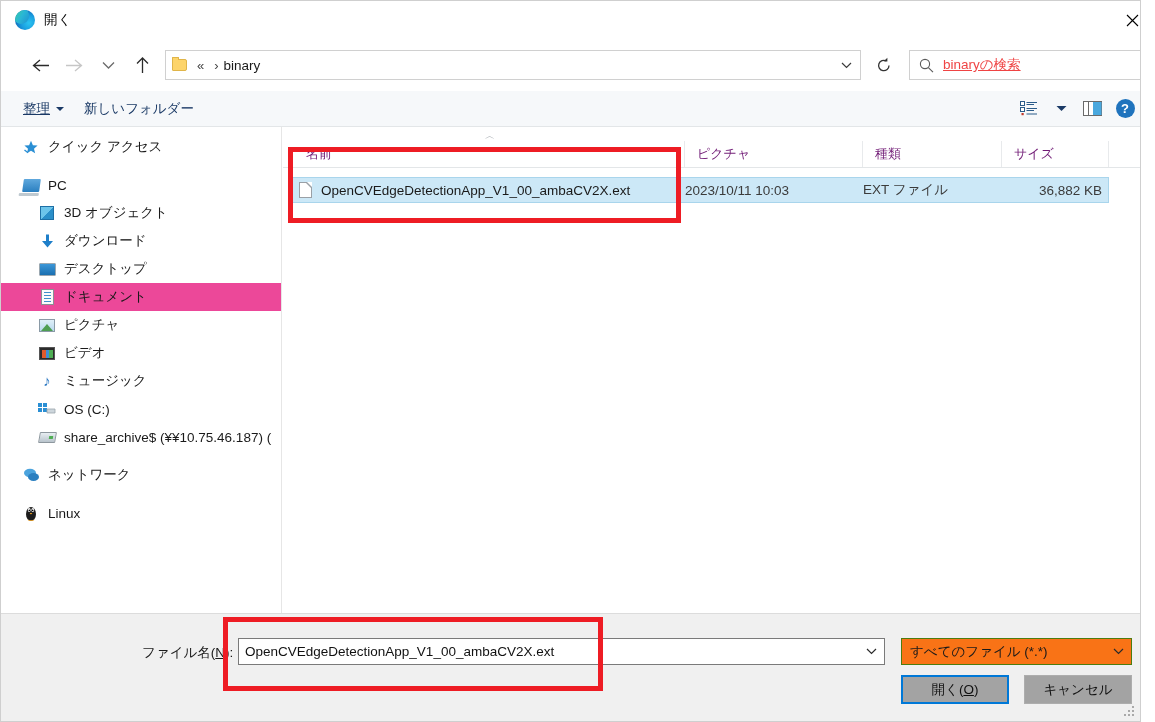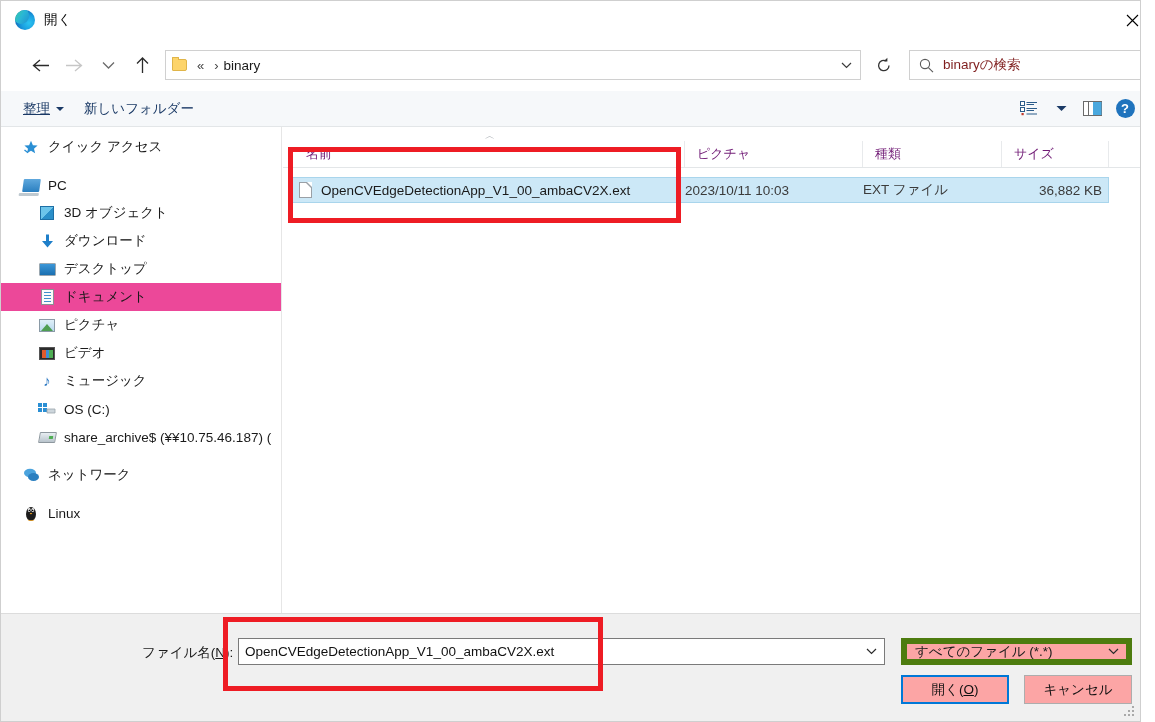--- a/index.html
+++ b/index.html
@@ -167,21 +167,22 @@
     box-sizing: border-box;
     flex: 0 0 auto;
   }
   .search-icon-wrap {
     width: 33px;
     display: flex; align-items: center; justify-content: center;
     color: #5a5a5a;
   }
   .search-ph {
     font-size: 13.5px;
-    color: #7f1d1d;
+    color: #ef4444;
+    text-decoration: underline;
   }
 
   
   .toolbar {
     position: absolute;
     left: 0; top: 90px;
     width: 1155px; height: 36px;
     background: #f6f8fa;
     border-bottom: 1px solid #e3e6e8;
     display: flex;
@@ -484,36 +485,36 @@
   .combo-caret {
     margin-left: auto;
     width: 26px;
     display: flex; align-items: center; justify-content: center;
     color: #2b2b2b;
   }
   .filter-combo {
     position: absolute;
     left: 900px; top: 637px;
     width: 231px; height: 27px;
-    background: #fca5a5;
-    border: 6px solid #4d7c0f;
+    background: #f97316;
+    border: 1px solid #4d7c0f;
     box-sizing: border-box;
     display: flex;
     align-items: center;
   }
   .filter-value {
     font-size: 13.5px;
     color: #1a1a1a;
     padding-left: 8px;
     white-space: nowrap;
   }
   .btn {
     position: absolute;
     height: 29px;
-    background: #fca5a5;
+    background: #a3a3a3;
     border: 1px solid #adadad;
     box-sizing: border-box;
     font-size: 13.5px;
     color: #111;
     display: flex;
     align-items: center;
     justify-content: center;
   }
   .btn u { text-decoration: underline; }
   .btn-open {

